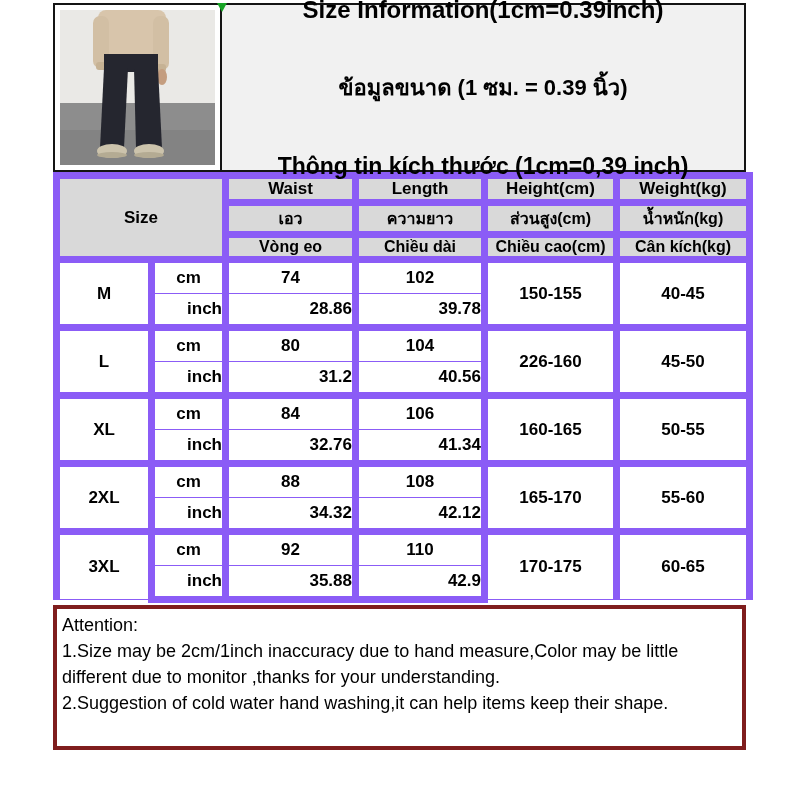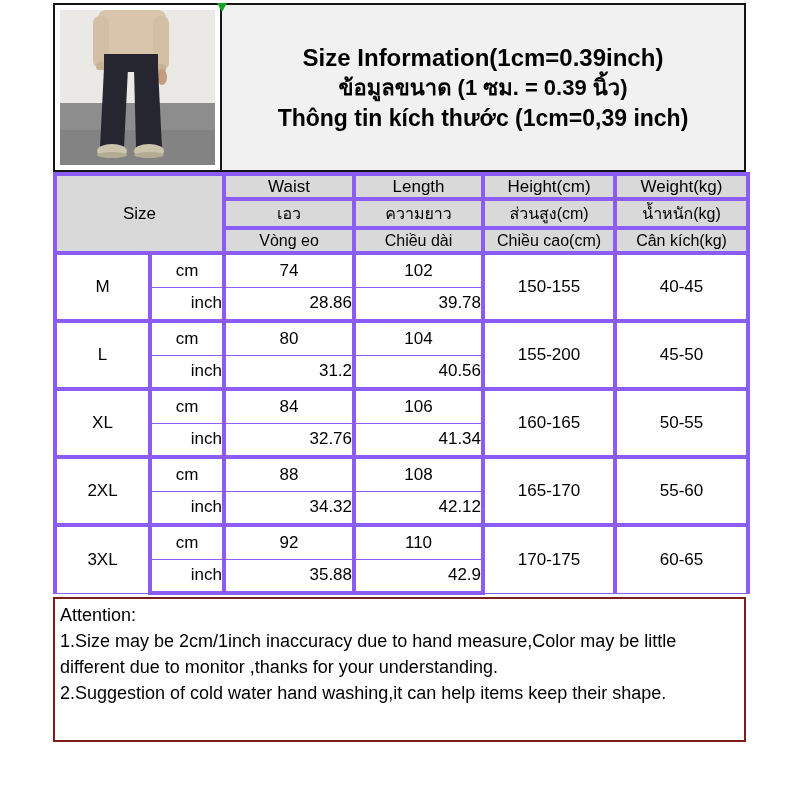--- a/index.html
+++ b/index.html
@@ -15,39 +15,39 @@
   
   .top-section { display: flex; position: relative; height: 169px; }
   .photo-cell {
     width: 169px; height: 169px; border: 2px solid #141414;
     background: #ffffff; padding: 5px; flex: 0 0 169px;
   }
   .photo-cell svg { display: block; width: 155px; height: 155px; }
   .title-cell {
     width: 524px; height: 169px; border: 2px solid #141414; border-left: none;
     background: #f1f1f1; display: flex; flex-direction: column;
-    justify-content: center; align-items: center; text-align: center;
+    justify-content: center; align-items: center; text-align: center; gap: 48px;
   }
   .title-en { font-size: 24px; font-weight: bold; line-height: 31px; }
   .title-th { font-size: 22px; font-weight: bold; line-height: 30px; }
   .title-vi { font-size: 23px; font-weight: bold; line-height: 31px; }
   .green-marker {
     position: absolute; left: 164px; top: 0; width: 0; height: 0;
     border-left: 5px solid transparent; border-right: 5px solid transparent;
     border-top: 9px solid #17a325;
   }
 
   
   table.size-table {
     border-collapse: collapse; table-layout: fixed; width: 693px;
     text-align: center;
   }
   table.size-table td {
-    border: 4px solid #8b5cf6; vertical-align: middle;
-    font-weight: normal; font-size: 17px; background: #ffffff;
+    border: 7px solid #8b5cf6; vertical-align: middle;
+    font-weight: bold; font-size: 17px; background: #ffffff;
     overflow: hidden;
   }
   .col-size   { width: 95px; }
   .col-unit   { width: 74px; }
   .col-waist  { width: 130px; }
   .col-length { width: 129px; }
   .col-height { width: 132px; }
   .col-weight { width: 133px; }
 
   tr.hdr td { height: 25px; background: #d9d9d9; }
@@ -57,21 +57,21 @@
 
   tr.cm-row td, tr.inch-row td { height: 34px; }
   td.sz { background: #d9d9d9; font-size: 18px; }
   td.light { background: #f1f1f1; }
   tr.cm-row td { border-bottom-width: 1px; }
   tr.inch-row td { border-top-width: 1px; text-align: right; }
 
   
   .attention {
     margin-top: 2px; width: 693px; min-height: 145px;
-    border: 2px solid #7f1d1d; background: #ffffff;
+    border: 4px solid #7f1d1d; background: #ffffff;
     padding: 3px 6px 8px 5px;
     font-size: 18px; line-height: 26px; font-weight: normal;
   }
 </style>
 </head>
 <body>
 
 <div class="canvas">
   <div class="content">
 
@@ -150,21 +150,21 @@
           <td>inch</td>
           <td>28.86</td>
           <td>39.78</td>
         </tr>
 
         <tr class="cm-row">
           <td class="sz" rowspan="2">L</td>
           <td class="light">cm</td>
           <td class="light">80</td>
           <td class="light">104</td>
-          <td class="light" rowspan="2">155-200</td>
+          <td class="light" rowspan="2">226-160</td>
           <td class="light" rowspan="2">45-50</td>
         </tr>
         <tr class="inch-row">
           <td>inch</td>
           <td>31.2</td>
           <td>40.56</td>
         </tr>
 
         <tr class="cm-row">
           <td class="sz" rowspan="2">XL</td>

